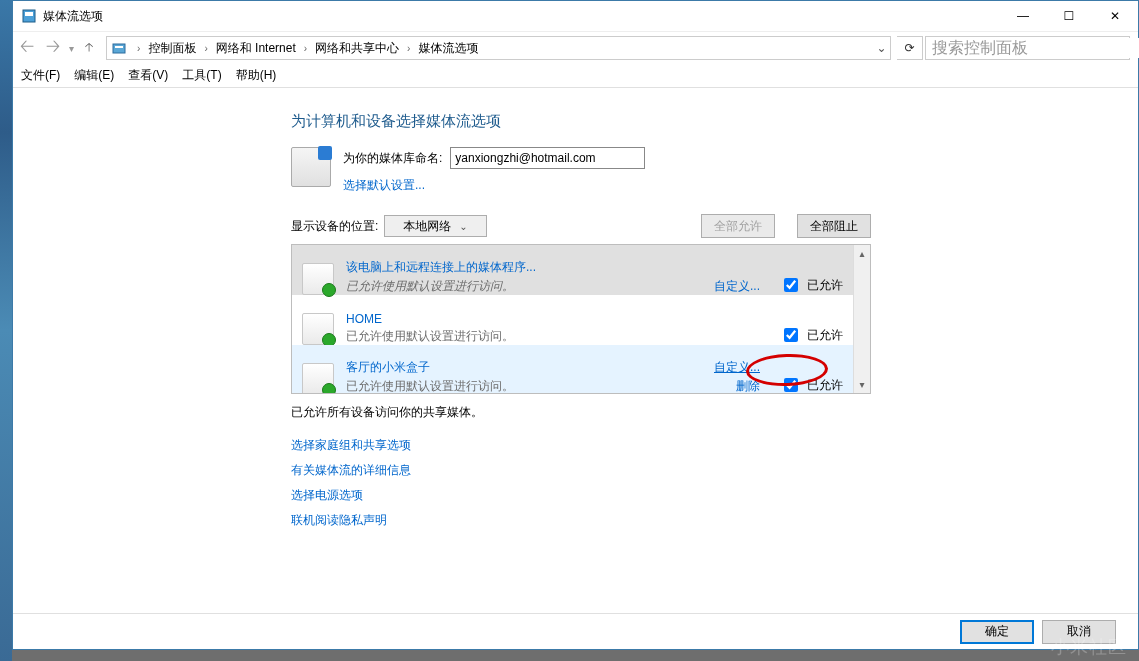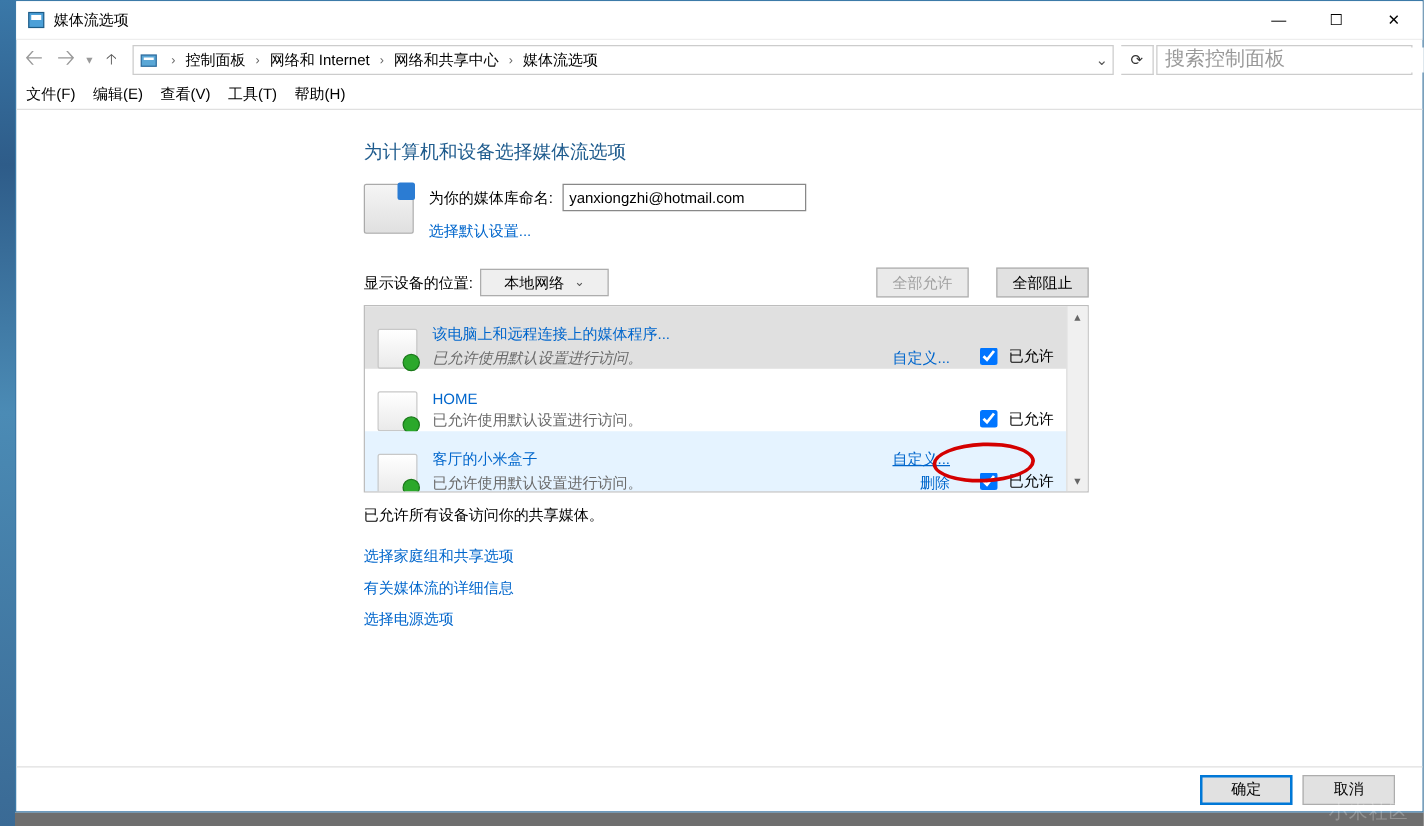--- a/index.html
+++ b/index.html
@@ -234,21 +234,21 @@
     border-top:1px solid #e0e0e0;
     display:flex;align-items:center;justify-content:flex-end;
     padding-right:22px;gap:8px;
   }
   .footer .btn{min-width:74px;height:24px;}
 
   .watermark{
     position:absolute;
     right:12px;bottom:2px;
     color:rgba(255,255,255,0.25);
-    font-size:15px;
+    font-size:18px;
     letter-spacing:1px;
   }
 </style>
 </head>
 <body>
 
 <div class="desktop-strip"></div>
 
 <div class="window">
 
@@ -397,20 +397,21 @@
         </div>
         <div class="circle-annot"></div>
       </div>
 
       <div class="status-line">已允许所有设备访问你的共享媒体。</div>
 
       <div class="link-list">
         <span class="link">选择家庭组和共享选项</span>
         <span class="link">有关媒体流的详细信息</span>
         <span class="link">选择电源选项</span>
+        <span class="link">联机阅读隐私声明</span>
       </div>
     </div>
   </div>
 
   <div class="footer">
     <button class="btn primary">
         <span>确定</span>
       </button>
     <button class="btn">
         <span>取消</span>

